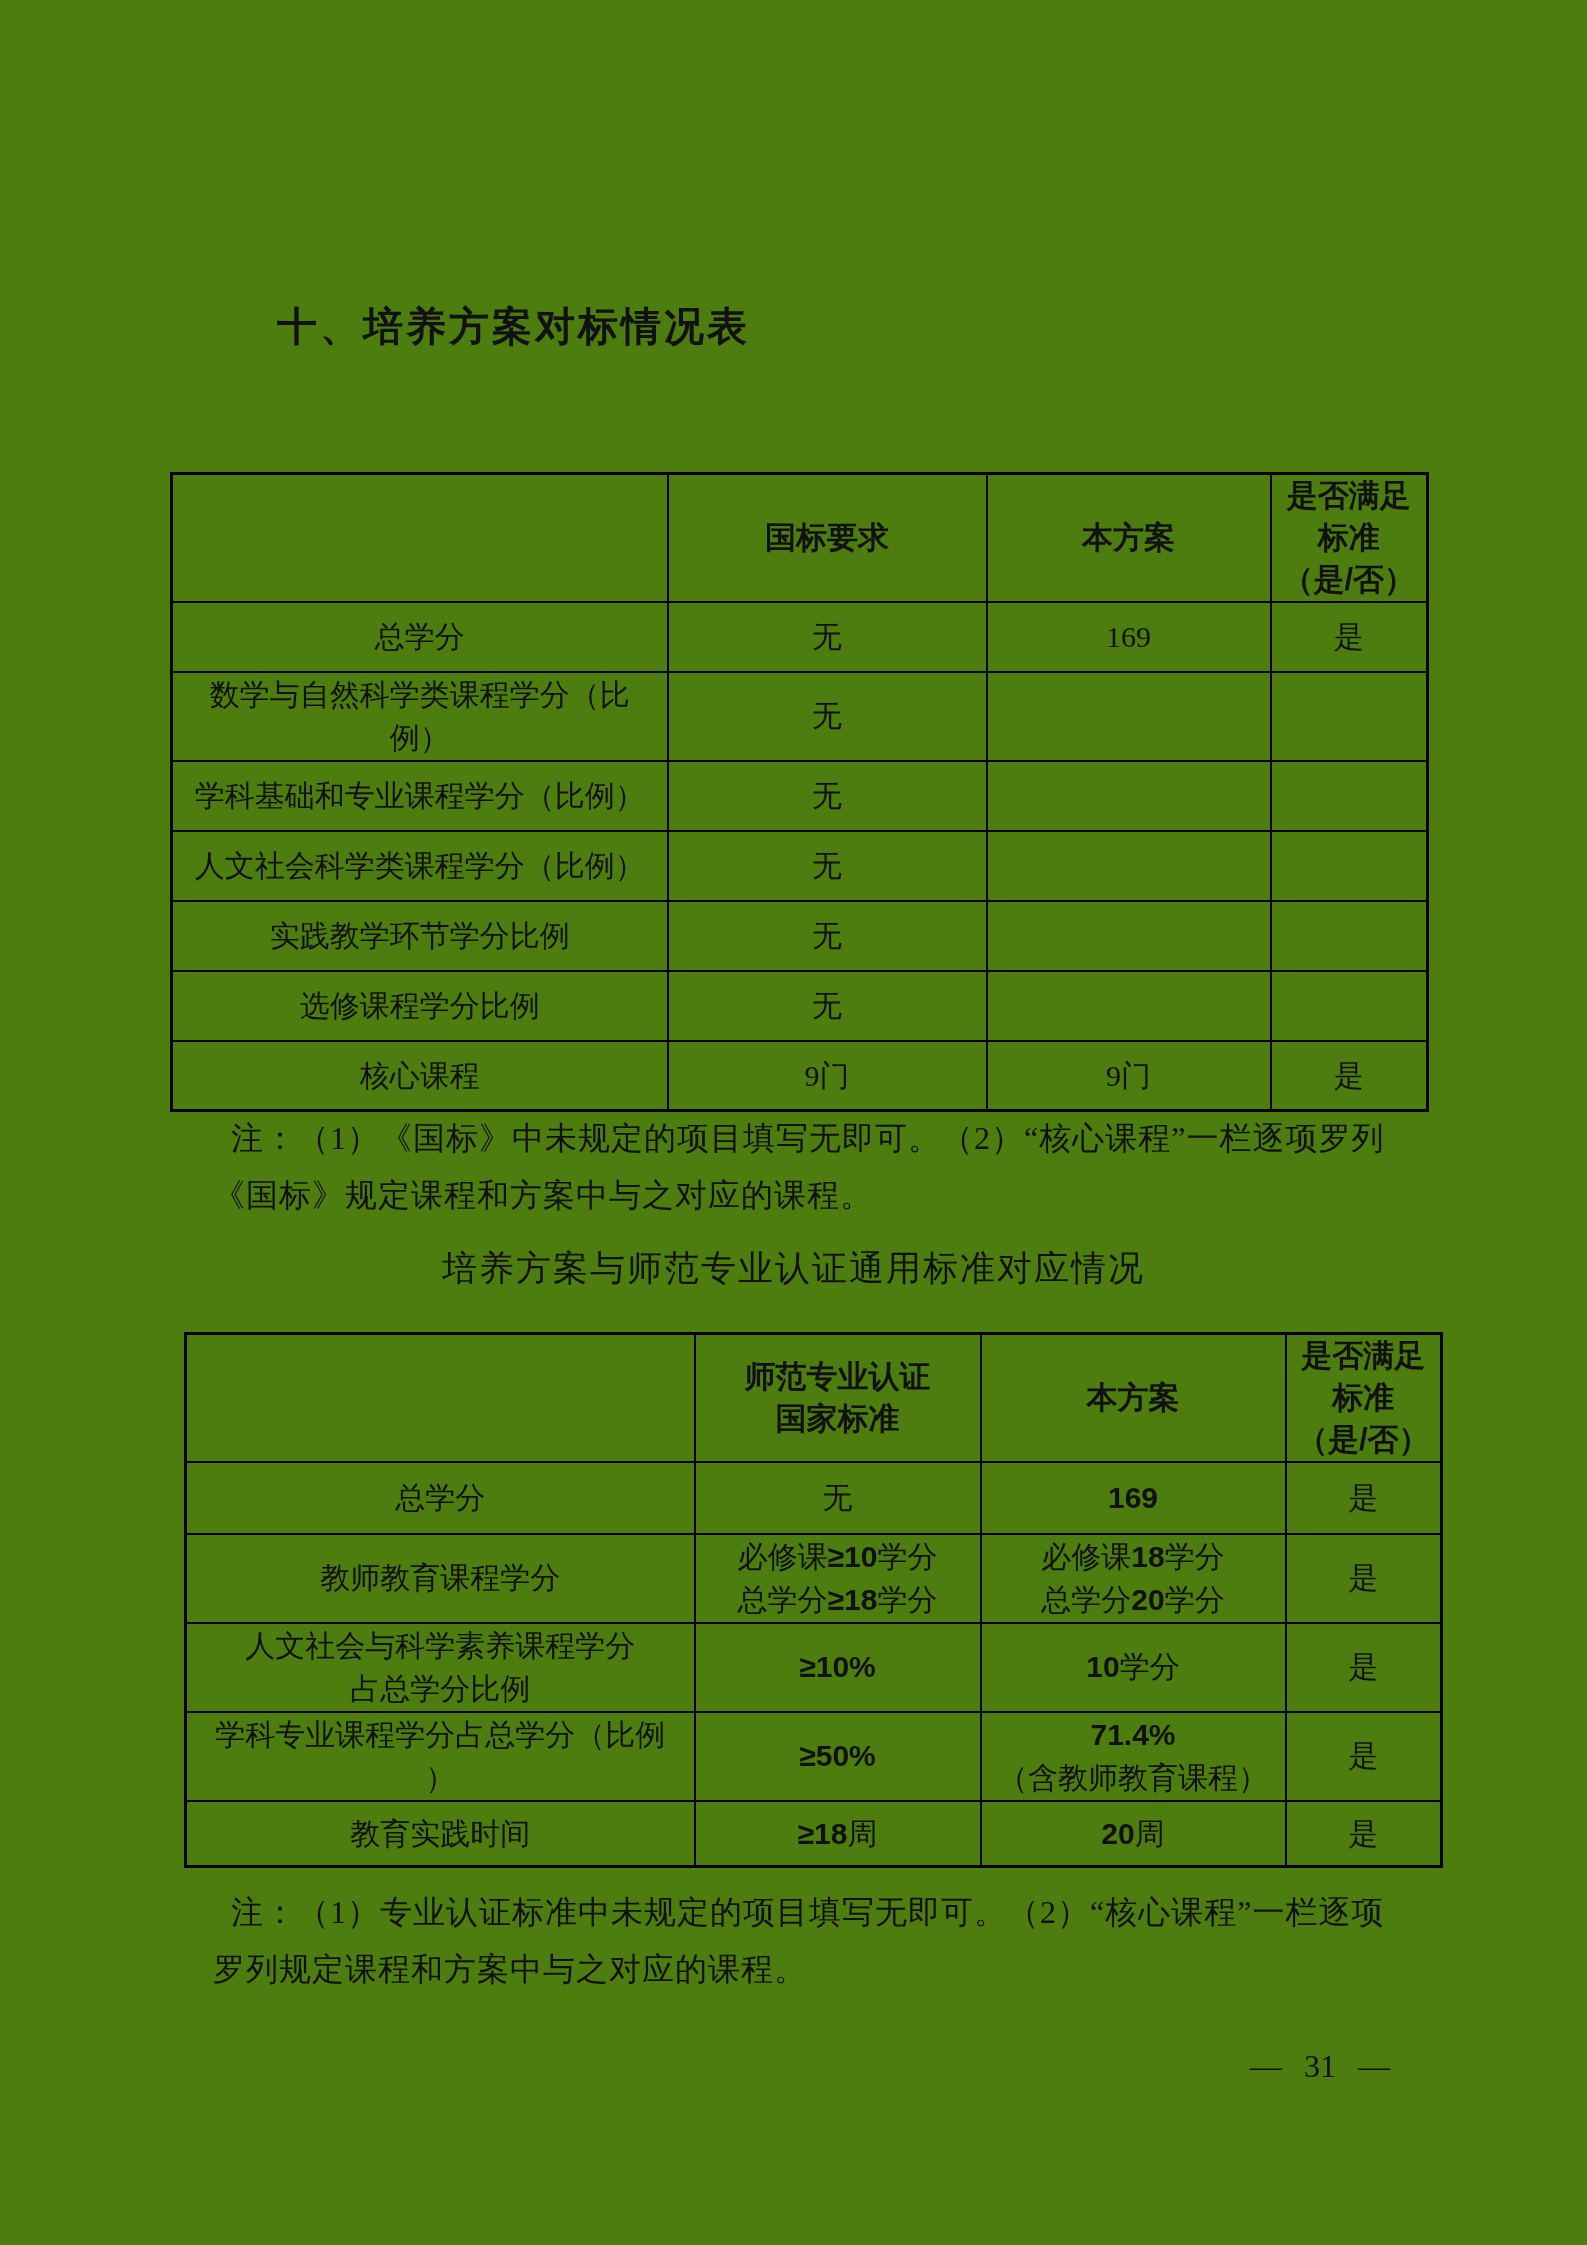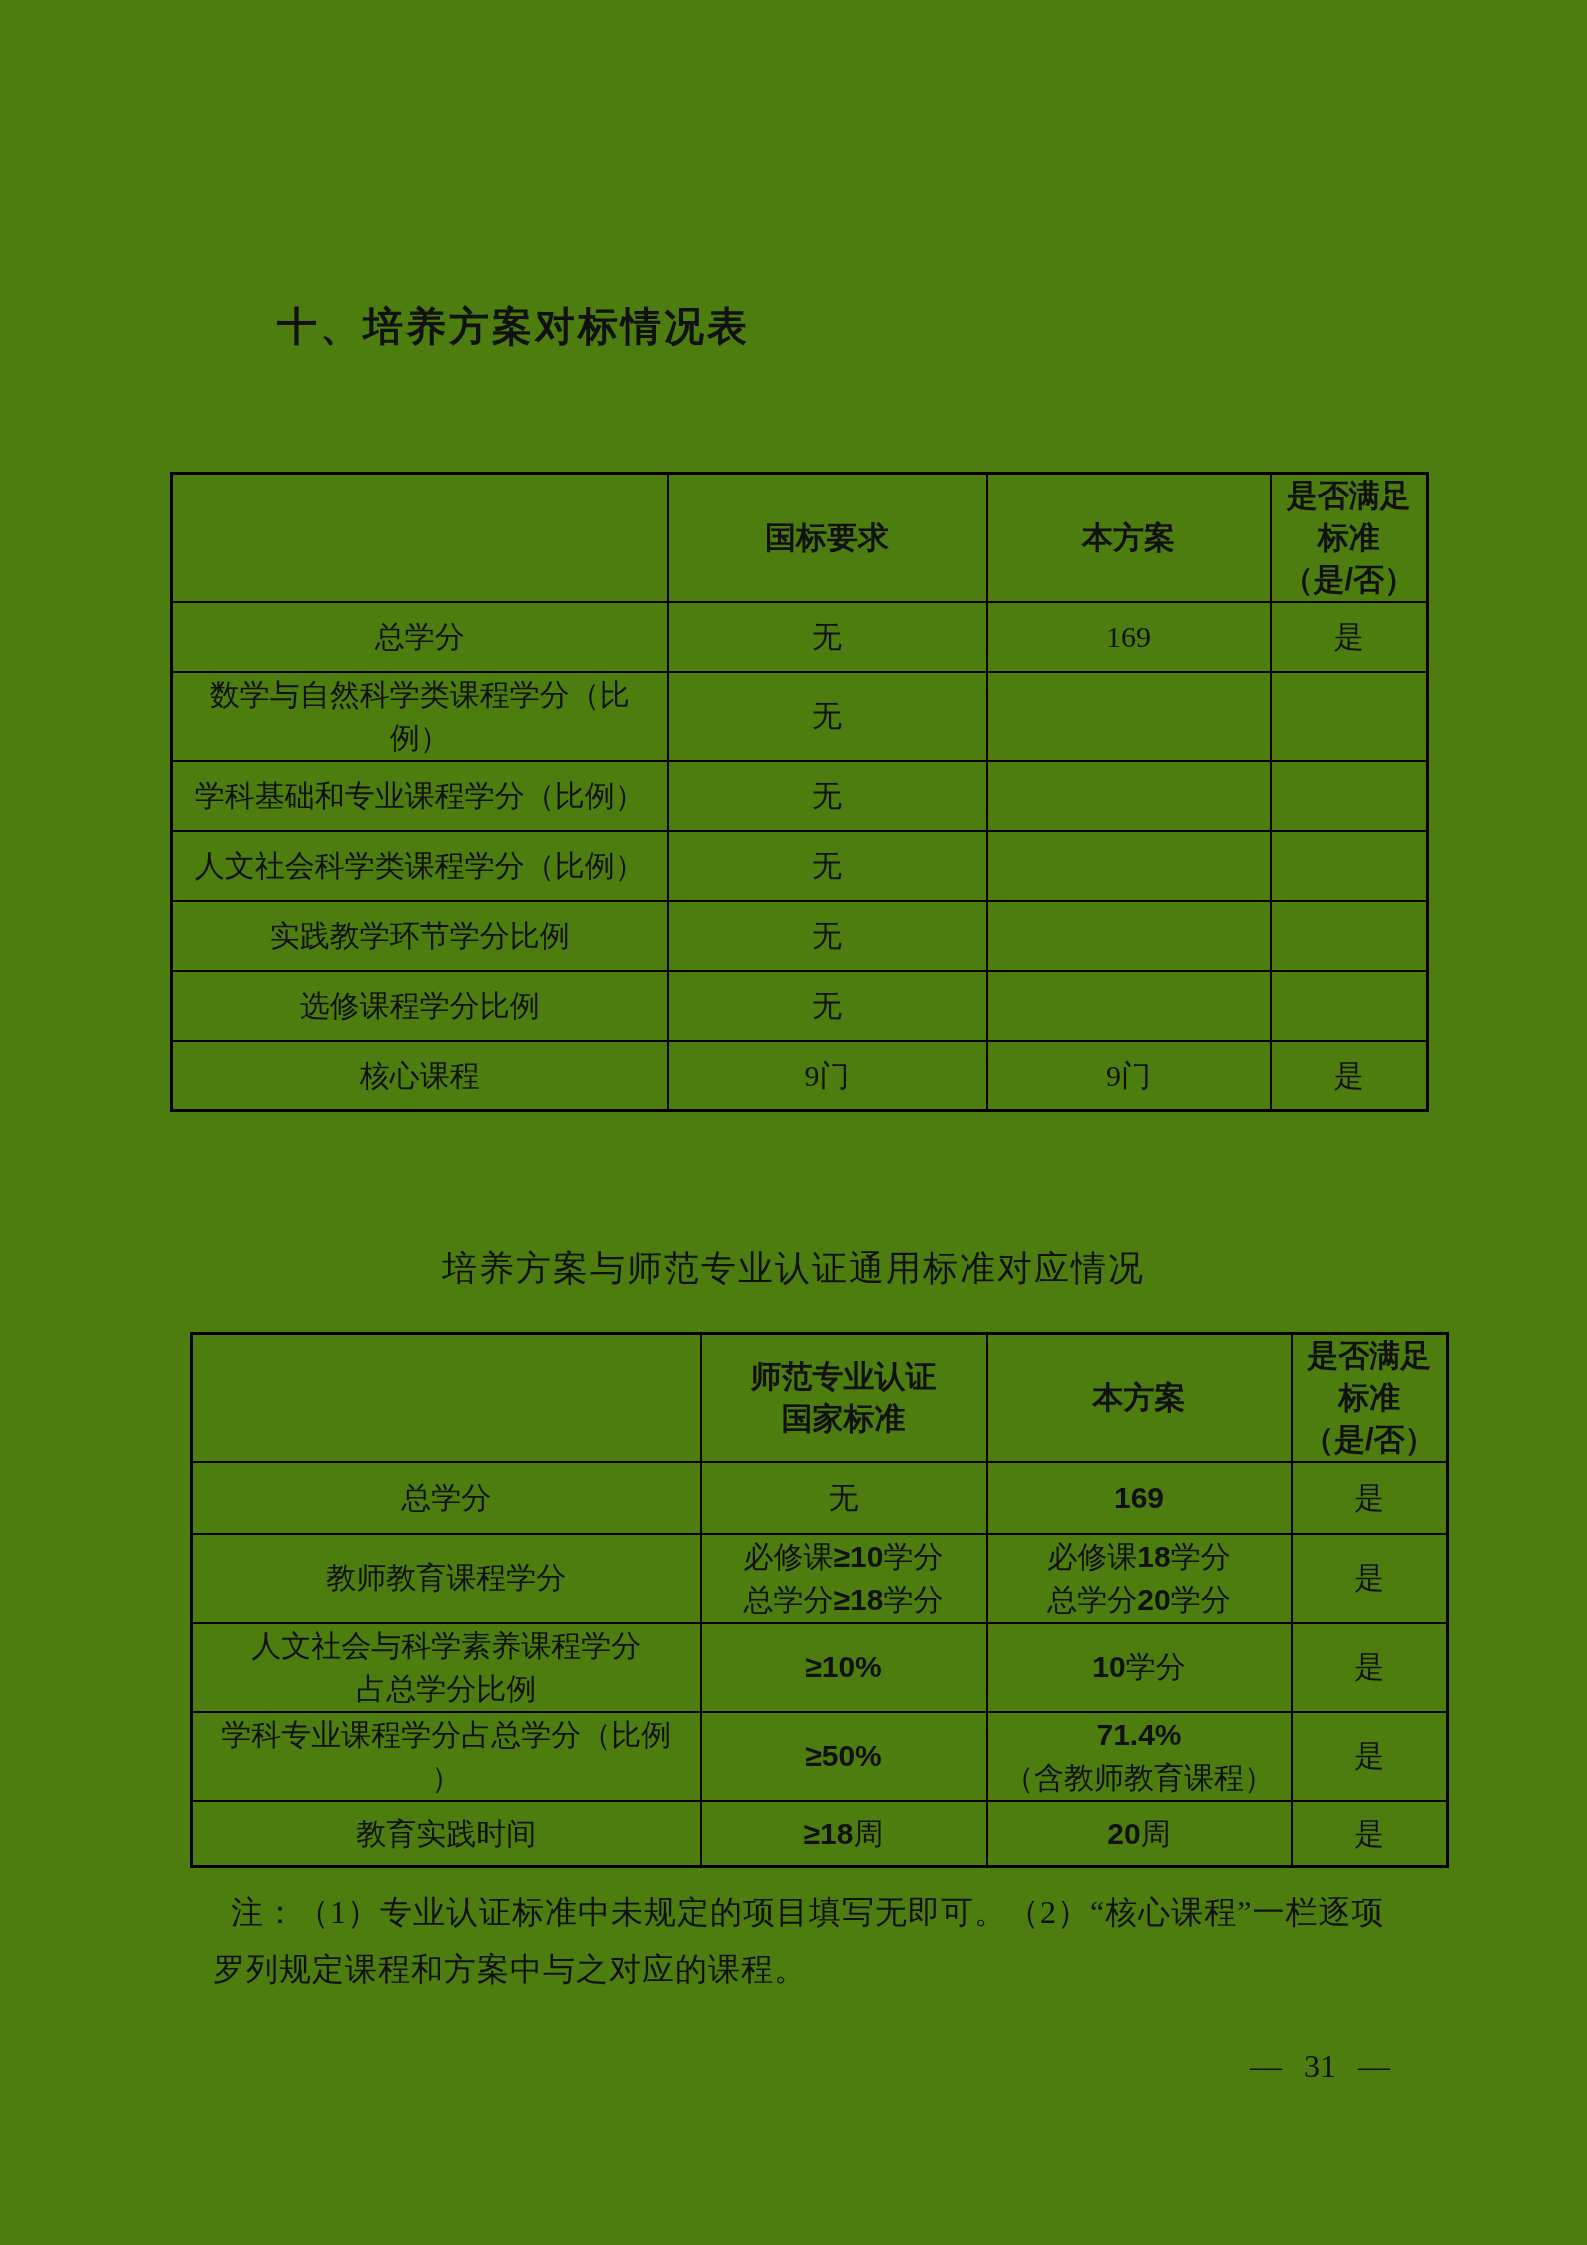--- a/index.html
+++ b/index.html
@@ -22,21 +22,21 @@
     font-size:35px;letter-spacing:2px;white-space:nowrap;
   }
   #subtitle-1{top:391px;}
   #subtitle-2{top:1245px;}
   table{
     position:absolute;
     border-collapse:collapse;table-layout:fixed;
     border:3px solid #000;
   }
   #table1{left:170px;top:472px;width:1256px;}
-  #table2{left:190px;top:1332px;width:1256px;}
+  #table2{left:184px;top:1332px;width:1256px;}
   th,td{
     border:2px solid #000;
     text-align:center;vertical-align:middle;
     padding:0 8px;
     white-space:pre-line;
     overflow:hidden;
   }
   th{
     font-family:"Liberation Sans",sans-serif;
     font-weight:bold;font-size:31px;line-height:1.35;
@@ -133,20 +133,22 @@
         </tr>
         <tr>
           <td>核心课程</td>
           <td><span class="num">9</span>门</td>
           <td><span class="num">9</span>门</td>
           <td>是</td>
         </tr>
       </tbody>
   </table>
 
+  <div class="note" id="note-1">注：（1）《国标》中未规定的项目填写无即可。（2）“核心课程”一栏逐项罗列
+《国标》规定课程和方案中与之对应的课程。</div>
 
   <div class="table-subtitle" id="subtitle-2">培养方案与师范专业认证通用标准对应情况</div>
 
   <table id="table2">
     <colgroup>
       <col style="width:509px">
         <col style="width:286px">
         <col style="width:305px">
         <col style="width:156px">
     </colgroup>

